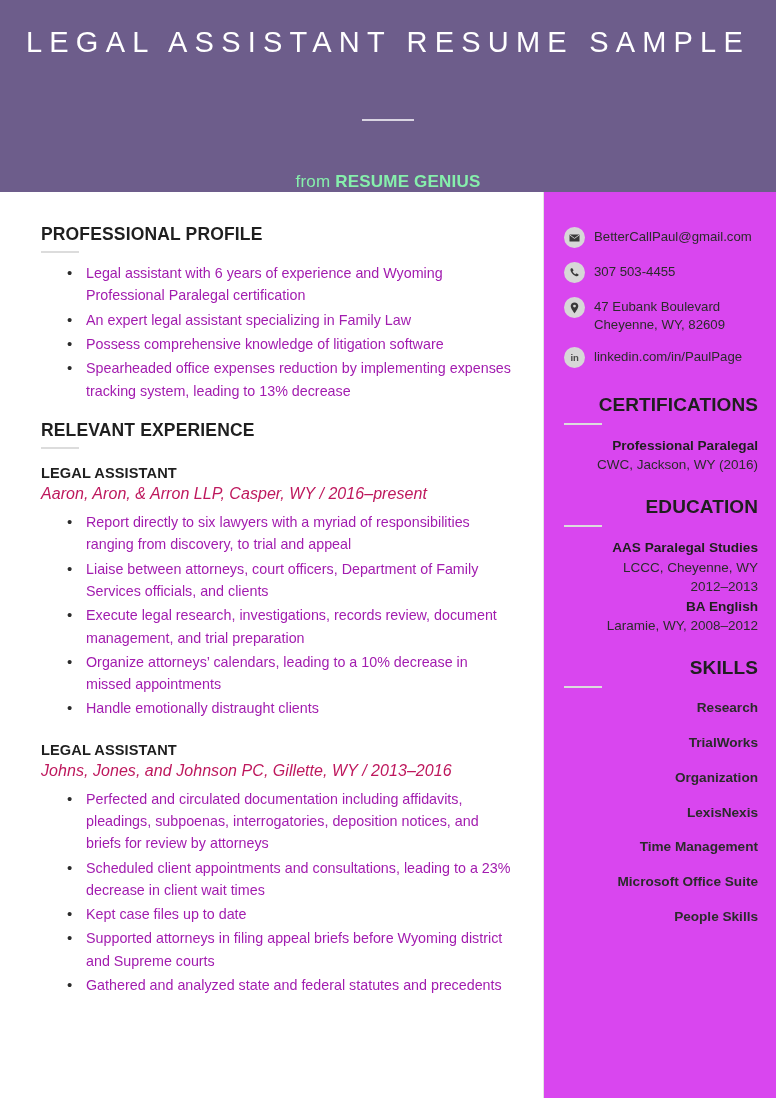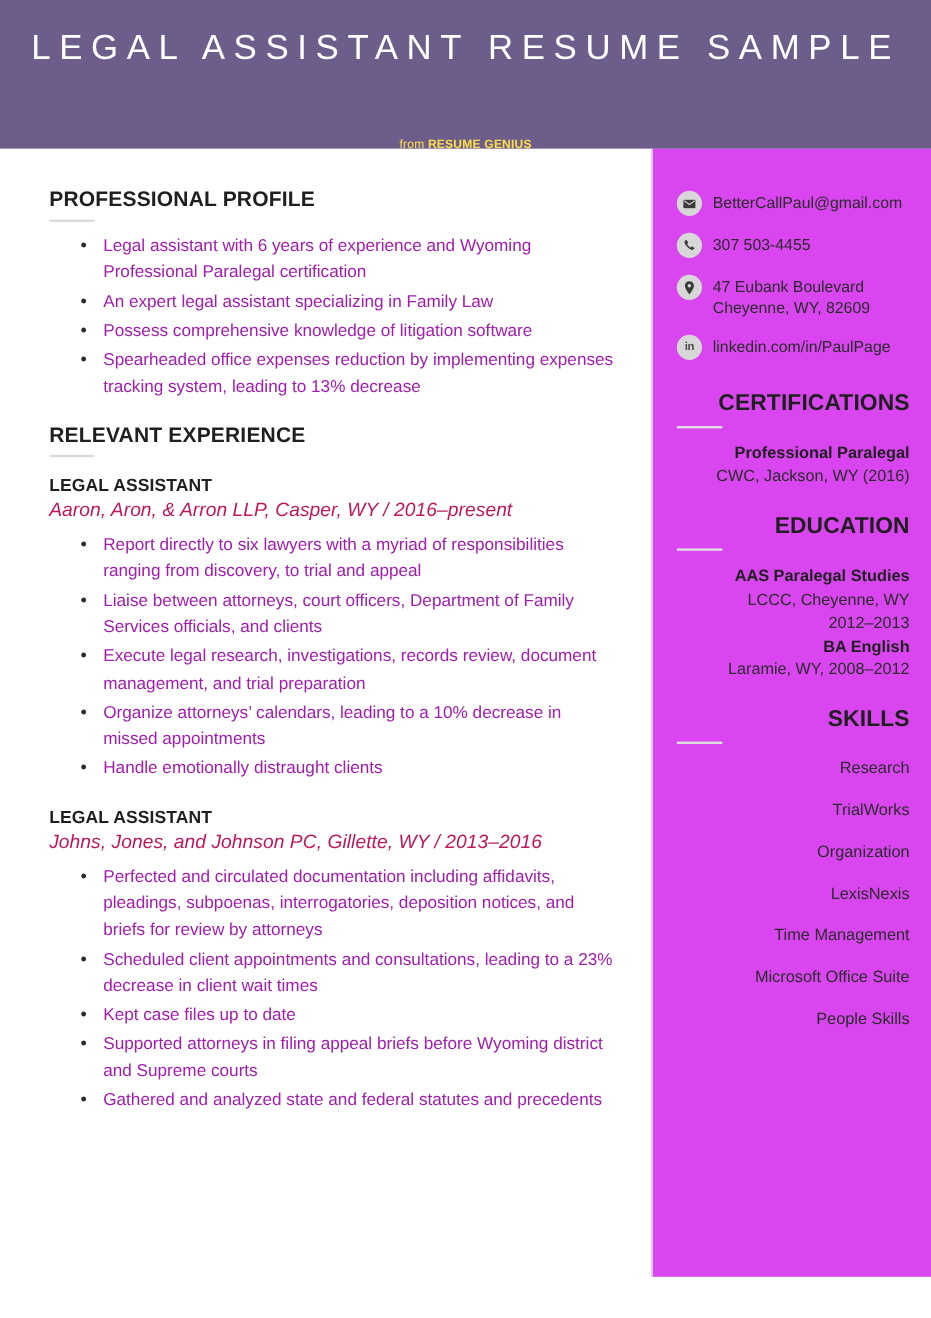--- a/index.html
+++ b/index.html
@@ -17,26 +17,26 @@
     position: relative;
     width: 776px;
     height: 1098px;
     overflow: hidden;
     background: #ffffff;
   }
 
   
   .banner {
     width: 776px;
-    height: 124px;
+    height: 192px;
     background: #6d5d8b;
     display: flex;
     flex-direction: column;
     align-items: center;
-    justify-content: center;
+    justify-content: space-between;
     padding-top: 27px;
   }
 
   .banner-title {
     color: #ffffff;
     font-size: 29px;
     font-weight: 400;
     letter-spacing: 7.2px;
     line-height: 1.1;
     text-align: center;
@@ -45,22 +45,22 @@
 
   .banner-rule {
     width: 52px;
     height: 2px;
     background: #d9d4e2;
     margin-top: 34px;
   }
 
   .banner-from {
     margin-top: 24px;
-    color: #fde047;
-    font-size: 10px;
+    color: #86efac;
+    font-size: 17px;
     font-weight: 400;
     letter-spacing: 0.2px;
   }
   .banner-from b { font-weight: 700; }
 
   
   .body-wrap {
     display: flex;
     align-items: stretch;
     width: 776px;
@@ -185,21 +185,21 @@
     font-weight: 700;
     color: #1f1f1f;
     line-height: 1.42;
   }
   .s-norm {
     font-size: 13.5px;
     color: #2b2b2b;
     line-height: 1.42;
   }
 
-  .skill-list { list-style: none; margin-top: 12px; }
+  .skill-list { list-style: none; margin-top: 12px; font-weight: bold; }
   .skill-list li {
     font-size: 13.6px;
     color: #2b2b2b;
     line-height: 1.2;
     margin-bottom: 18.5px;
   }
   .skill-list li:last-child { margin-bottom: 12px; }
 
   .edu-group { margin-bottom: 1px; }
 </style>

